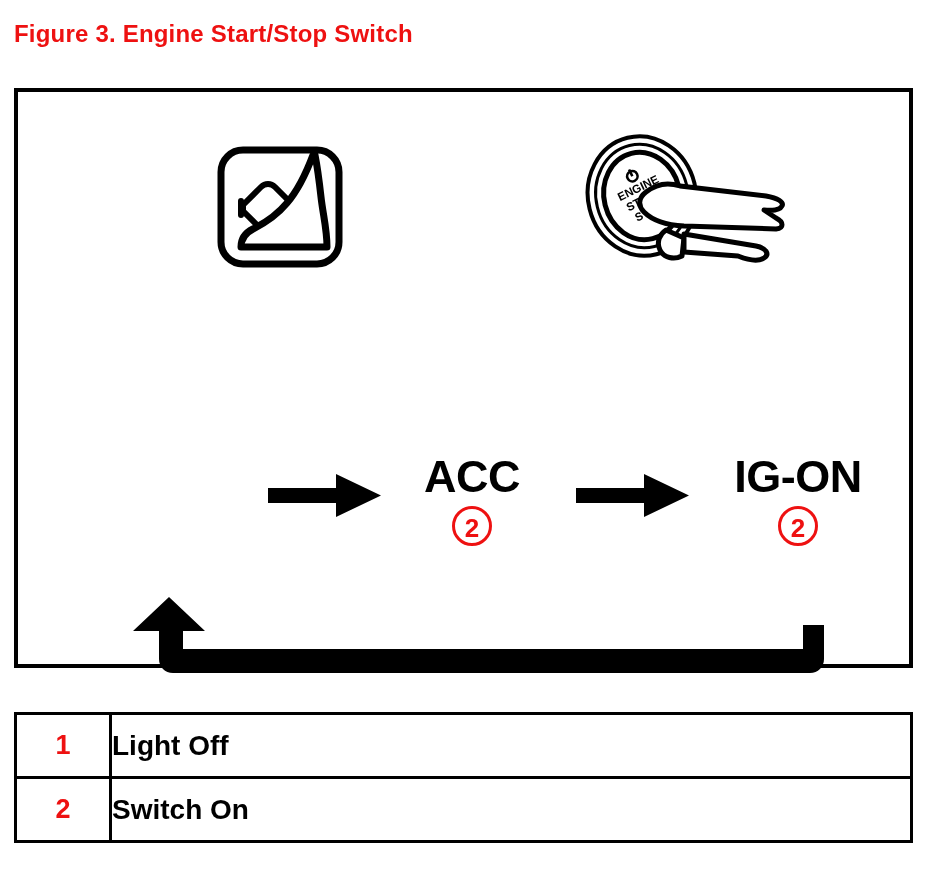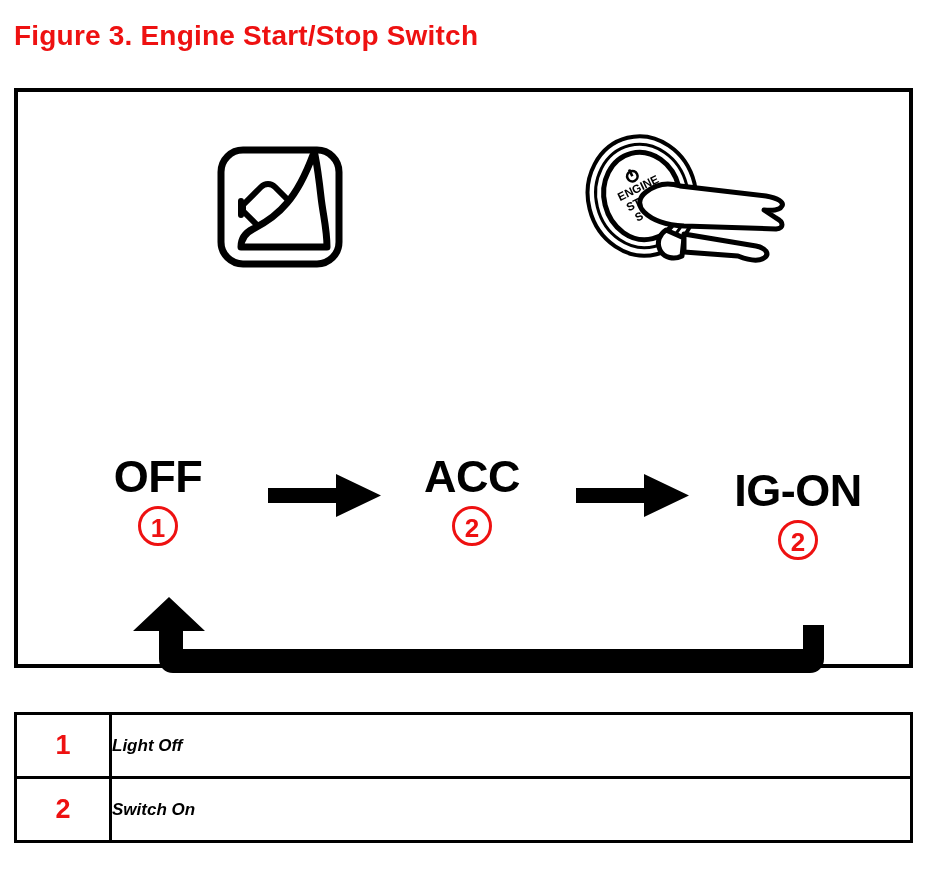--- a/index.html
+++ b/index.html
@@ -13,21 +13,21 @@
     position: relative;
     font-family: "Liberation Sans", sans-serif;
     overflow: hidden;
   }
 
   
   #figure-title {
     position: absolute;
     left: 14px;
     top: 20px;
-    font-size: 28px;
+    font-size: 24px;
     font-weight: bold;
     color: #ee1111;
     letter-spacing: 0.2px;
     white-space: nowrap;
     text-align: center;
   }
 
   
   #figure-box {
     position: absolute;
@@ -59,21 +59,21 @@
   }
 
   
   .state-group {
     position: absolute;
     text-align: center;
     width: 180px;
   }
   #state-off   { left: 50px;  top: 362px; }
   #state-acc   { left: 364px; top: 362px; }
-  #state-igon  { left: 690px; top: 376px; }
+  #state-igon  { left: 690px; top: 362px; }
 
   .state-label {
     font-size: 45px;
     font-weight: bold;
     color: #000000;
     line-height: 46px;
     white-space: nowrap;
     letter-spacing: -0.5px;
   }
   .badge {
@@ -125,23 +125,22 @@
   .legend-num {
     width: 92px;
     text-align: center;
     color: #ee1111;
     font-size: 27px;
     font-weight: bold;
   }
   .legend-text {
     padding-left: 24px;
     color: #000000;
-    font-size: 17px;
-    font-weight: bold;
-    font-style: italic;
+    font-size: 28px;
+    font-weight: bold;
   }
 </style>
 </head>
 <body>
 
 <div id="figure-title">Figure 3.  Engine Start/Stop Switch</div>
 
 <div id="figure-box">
 
   <div id="brake-pedal-icon">
@@ -181,24 +180,20 @@
                  C200,76 192,77 184,76 L196,84 C204,88 204,94 196,95
                  L104,92 C86,91 72,86 64,78 C58,72 58,64 66,58 Z"></path>
         <path d="M86,96 C80,100 76,108 80,116 C84,124 94,126 102,122
                  L104,104 Z"></path>
         <path d="M104,100 L176,112 C186,114 190,120 184,124
                  C178,128 168,126 158,122 L104,118 Z"></path>
       </g>
     </svg>
   </div>
 
-  <div class="state-group" id="state-off">
-    <div class="state-label">OFF</div>
-    <div class="badge">1</div>
-  </div>
 
   <div class="state-group" id="state-acc">
     <div class="state-label">ACC</div>
     <div class="badge">2</div>
   </div>
 
   <div class="state-group" id="state-igon">
     <div class="state-label">IG-ON</div>
     <div class="badge">2</div>
   </div>

